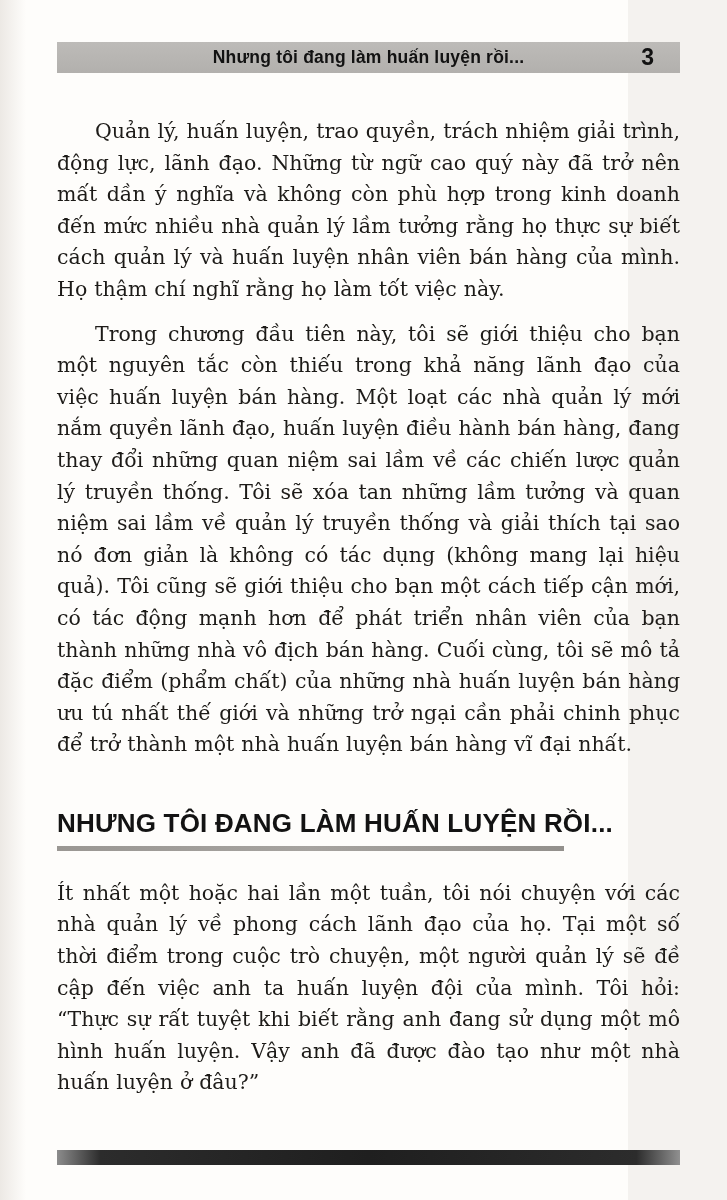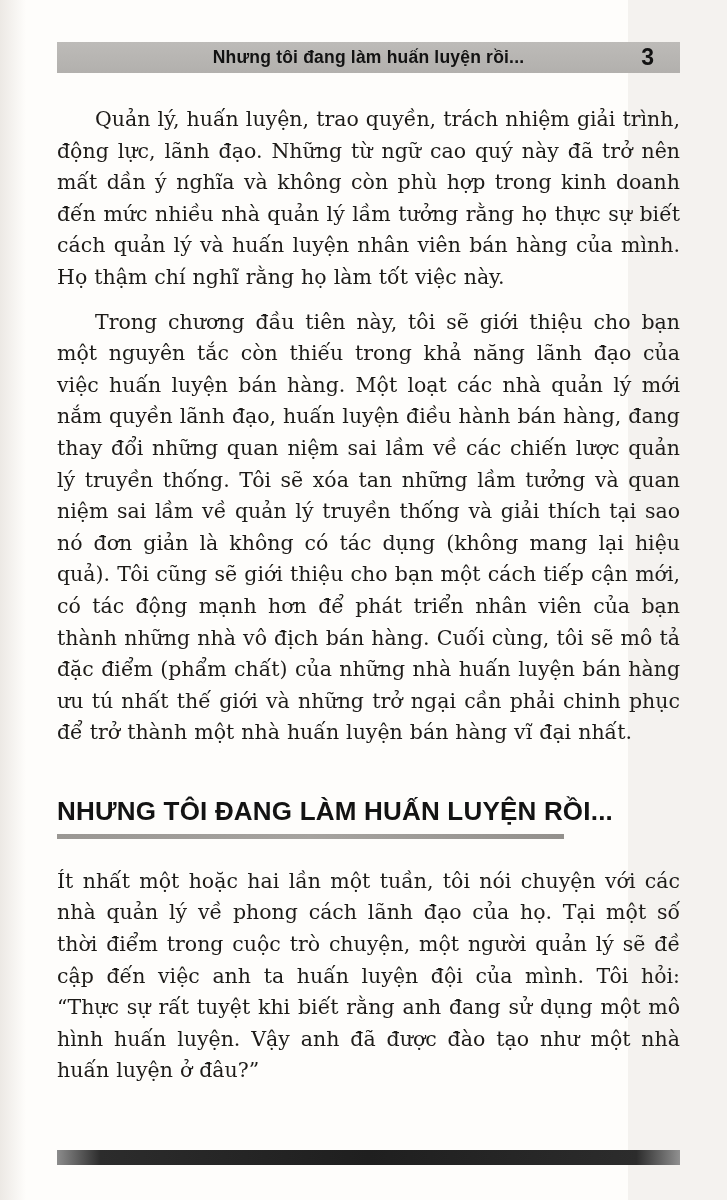--- a/index.html
+++ b/index.html
@@ -44,21 +44,21 @@
     font-weight: 700;
     font-size: 23px;
     color: #121212;
   }
   .content {
     position: absolute;
     left: 57px; top: 104px;
     width: 623px;
   }
   .content p {
-    margin: 0 0 13px 0;
+    margin: 12px 0 13px 0;
     font-size: 20.5px;
     line-height: 31.6px;
     text-align: justify;
     color: #1d1b18;
     word-spacing: .5px;
   }
   .content p.indent { text-indent: 38px; }
   .section-heading {
     margin-top: 47px;
     margin-bottom: 0;

